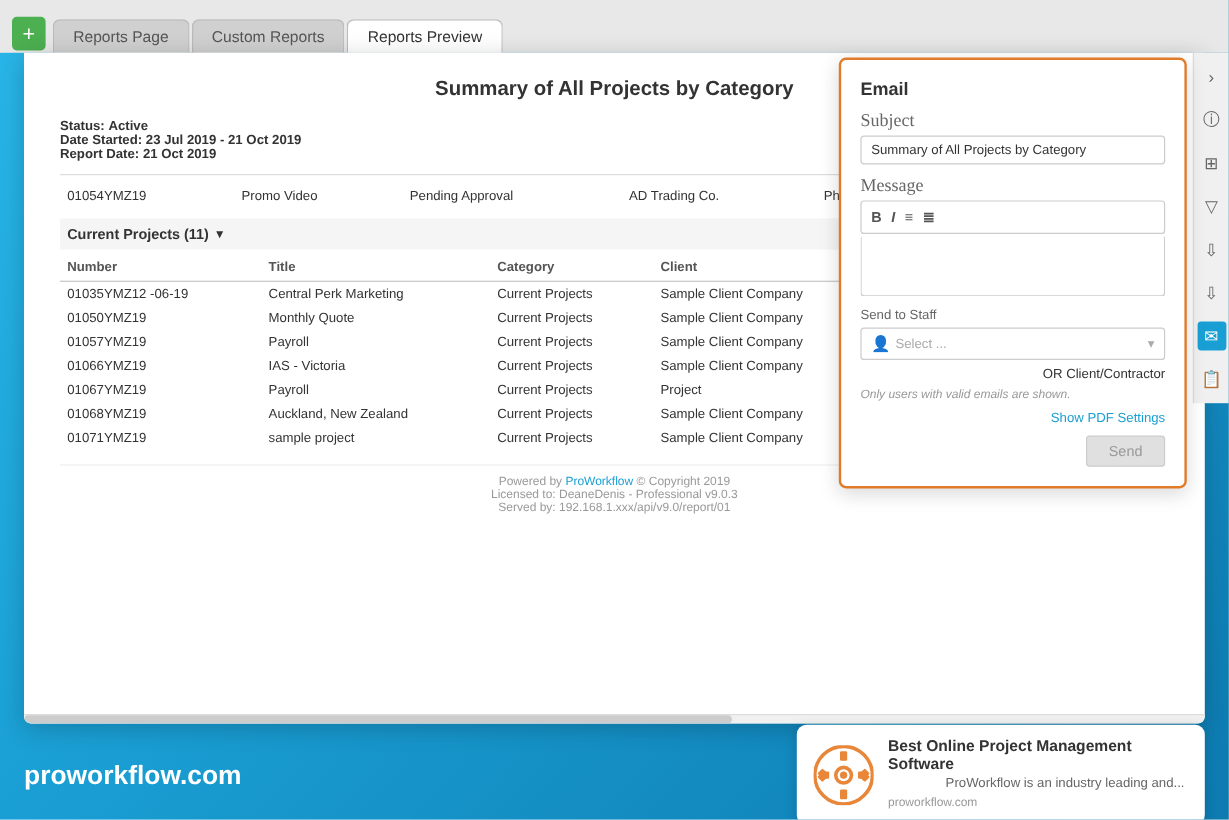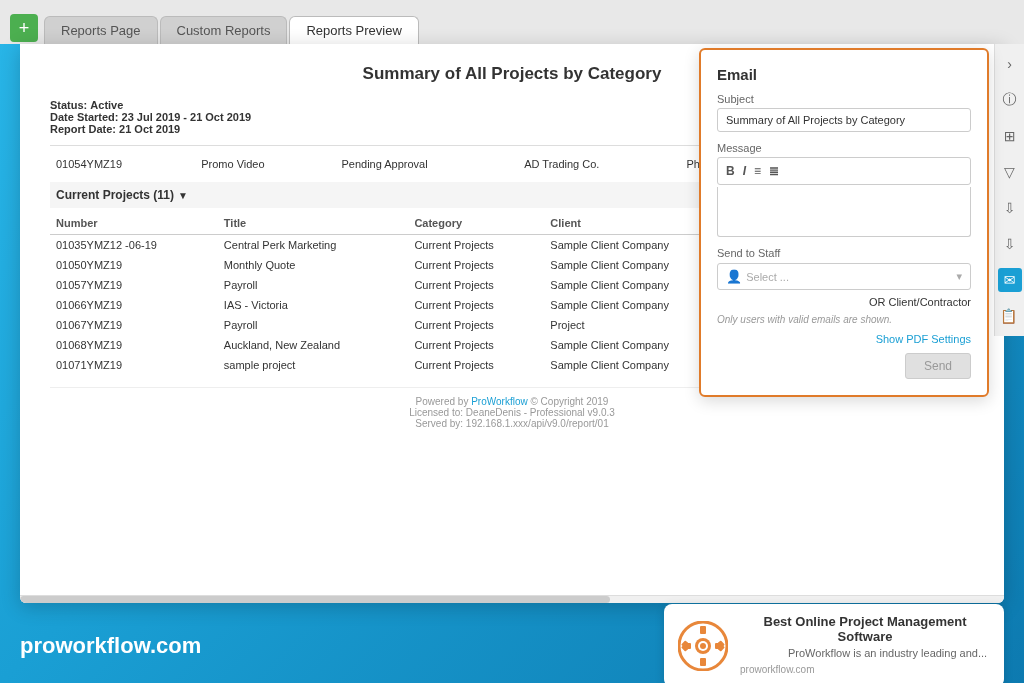--- a/index.html
+++ b/index.html
@@ -181,23 +181,24 @@
     }
 
     .email-panel h3 {
       font-size: 15px;
       font-weight: bold;
       color: #333;
       margin-bottom: 10px;
     }
 
     .email-label {
-      font-size: 11px;
+      font-size: 15px;
       color: #666;
       margin-bottom: 3px;
+      font-family: Liberation Serif, serif;
     }
 
     .email-input {
       width: 100%;
       border: 1px solid #ccc;
       border-radius: 3px;
       padding: 5px 8px;
       font-size: 11px;
       color: #333;
       margin-bottom: 10px;
@@ -338,21 +339,20 @@
       width: 50px;
       height: 50px;
       flex-shrink: 0;
     }
 
     .promo-text h4 {
       font-size: 13px;
       font-weight: bold;
       color: #333;
       margin-bottom: 3px;
-      text-align: center;
     }
     .promo-text p {
       font-size: 11px;
       color: #666;
       padding-left: 48px;
     }
     .promo-text .promo-url {
       font-size: 10px;
       color: #999;
     }

